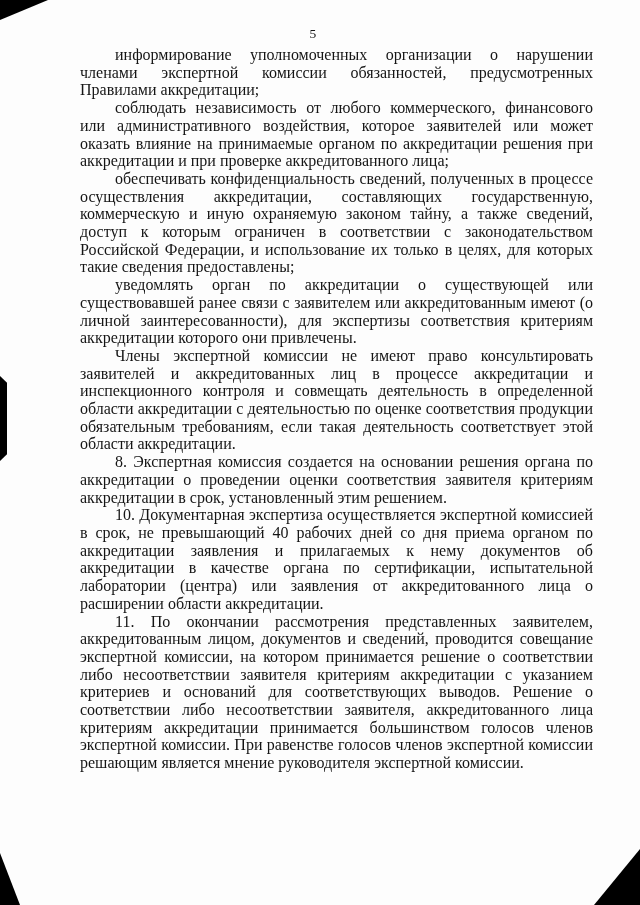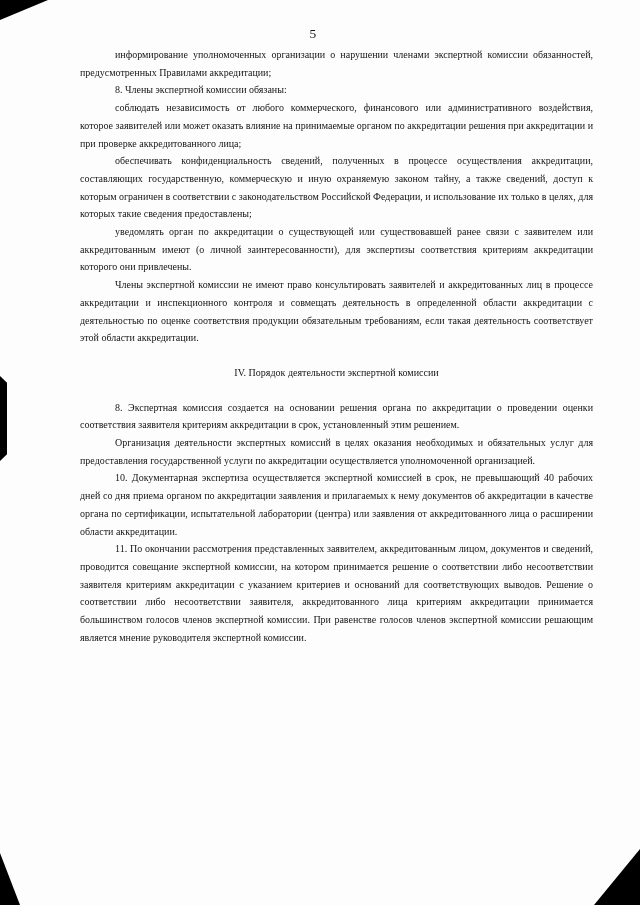--- a/index.html
+++ b/index.html
@@ -26,21 +26,21 @@
     right: 14px;
     text-align: center;
     font-size: 13.5px;
     letter-spacing: 0.5px;
   }
   .doc-body {
     position: absolute;
     top: 46px;
     left: 80px;
     right: 47px;
-    font-size: 10px;
+    font-size: 16px;
     line-height: 17.7px;
     text-align: justify;
   }
   p.para {
     margin: 0;
     padding: 0;
     text-indent: 35px;
   }
   p.heading {
     text-align: center;
@@ -81,28 +81,25 @@
   }
 </style>
 </head>
 <body style="--text-color: #151515; --page-bg: #fdfdfd; --artifact-color: #000000;">
 
 <div class="page">
   <div class="page-number">5</div>
 
   <div class="doc-body">
       <p class="para body">информирование уполномоченных организации о нарушении членами экспертной комиссии обязанностей, предусмотренных Правилами аккредитации;</p>
-      <p class="para body">8. Члены экспертной комиссии обязаны:</p>
       <p class="para body">соблюдать независимость от любого коммерческого, финансового или административного воздействия, которое заявителей или может оказать влияние на принимаемые органом по аккредитации решения при аккредитации и при проверке аккредитованного лица;</p>
       <p class="para body">обеспечивать конфиденциальность сведений, полученных в процессе осуществления аккредитации, составляющих государственную, коммерческую и иную охраняемую законом тайну, а также сведений, доступ к которым ограничен в соответствии с законодательством Российской Федерации, и использование их только в целях, для которых такие сведения предоставлены;</p>
       <p class="para body">уведомлять орган по аккредитации о существующей или существовавшей ранее связи с заявителем или аккредитованным имеют (о личной заинтересованности), для экспертизы соответствия критериям аккредитации которого они привлечены.</p>
       <p class="para body">Члены экспертной комиссии не имеют право консультировать заявителей и аккредитованных лиц в процессе аккредитации и инспекционного контроля и совмещать деятельность в определенной области аккредитации с деятельностью по оценке соответствия продукции обязательным требованиям, если такая деятельность соответствует этой области аккредитации.</p>
-      <p class="para heading">IV. Порядок деятельности экспертной комиссии</p>
       <p class="para body">8. Экспертная комиссия создается на основании решения органа по аккредитации о проведении оценки соответствия заявителя критериям аккредитации в срок, установленный этим решением.</p>
-      <p class="para body">Организация деятельности экспертных комиссий в целях оказания необходимых и обязательных услуг для предоставления государственной услуги по аккредитации осуществляется уполномоченной организацией.</p>
       <p class="para body">10. Документарная экспертиза осуществляется экспертной комиссией в срок, не превышающий 40 рабочих дней со дня приема органом по аккредитации заявления и прилагаемых к нему документов об аккредитации в качестве органа по сертификации, испытательной лаборатории (центра) или заявления от аккредитованного лица о расширении области аккредитации.</p>
       <p class="para body">11. По окончании рассмотрения представленных заявителем, аккредитованным лицом, документов и сведений, проводится совещание экспертной комиссии, на котором принимается решение о соответствии либо несоответствии заявителя критериям аккредитации с указанием критериев и оснований для соответствующих выводов. Решение о соответствии либо несоответствии заявителя, аккредитованного лица критериям аккредитации принимается большинством голосов членов экспертной комиссии. При равенстве голосов членов экспертной комиссии решающим является мнение руководителя экспертной комиссии.</p>
     </div>
 
   <div class="artifact art-top-left"></div>
   <div class="artifact art-left-bar"></div>
   <div class="artifact art-bottom-left"></div>
   <div class="artifact art-bottom-right"></div>
 </div>
 

